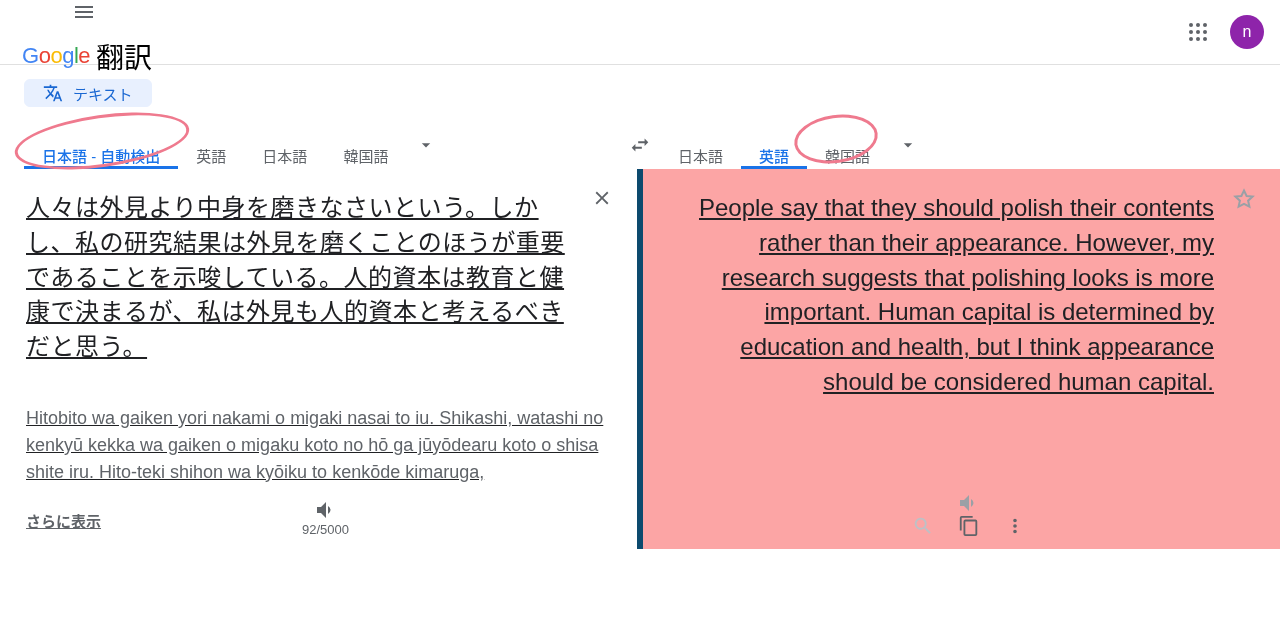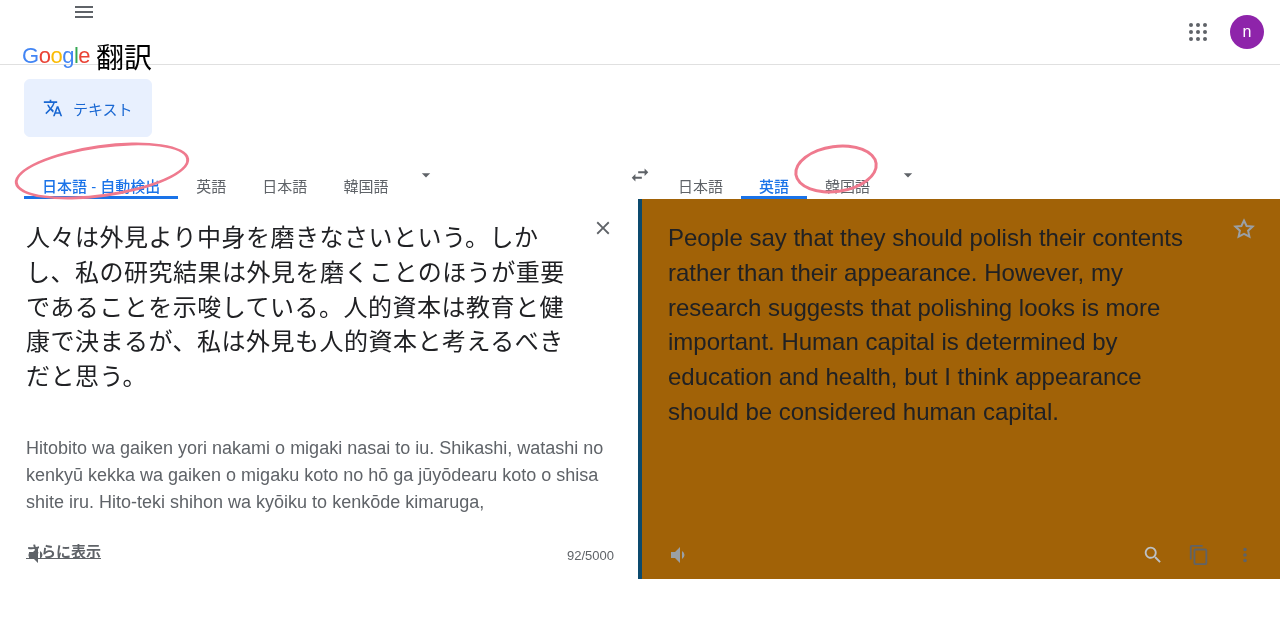--- a/index.html
+++ b/index.html
@@ -24,50 +24,50 @@
   .logo-text .g1{color:#4285F4;} .logo-text .o1{color:#EA4335;} .logo-text .o2{color:#FBBC05;}
   .logo-text .g2{color:#4285F4;} .logo-text .l{color:#34A853;} .logo-text .e{color:#EA4335;}
   .logo-sub { font-size:28px; color:#000000; margin-left:6px; }
   .header-right { display:flex; align-items:center; gap:12px; }
   .apps-btn { width:40px; height:40px; display:flex; align-items:center; justify-content:center; color:#5f6368; border-radius:50%; cursor:pointer; }
   .avatar { width:34px; height:34px; border-radius:50%; background:#8e24aa; color:#fff; display:flex; align-items:center; justify-content:center; font-size:16px; cursor:pointer; }
   .divider { height:1px; background:#e0e0e0; }
   .mode-row { display:flex; gap:16px; padding:14px 24px 14px 24px; }
   .mode-btn {
     display:flex; align-items:center; gap:10px;
-    height:58px; padding:0 18px; border-radius:6px;
+    height:28px; padding:0 18px; border-radius:6px;
     border:1px solid #dadce0; font-size:15px; cursor:pointer;
     color:#1a73e8; background:#fff;
   }
   .mode-btn.active { background:#e8f0fe; border-color:#e8f0fe; color:#1967d2; }
   .lang-bar { display:flex; align-items:center; height:48px; padding:0 24px; position:relative; }
   .lang-half { flex:1; display:flex; align-items:center; gap:0; }
   .lang-tab {
     padding:0 18px; height:48px; display:flex; align-items:flex-end;
     color:#5f6368; font-size:15px; cursor:pointer; white-space:nowrap;
     border-bottom:3px solid transparent;
   }
   .lang-tab.active { color:#1a73e8; border-bottom-color:#1a73e8; font-weight:500; }
   .chevron, .swap { color:#5f6368; width:40px; height:40px; display:flex; align-items:center; justify-content:center; cursor:pointer; }
   .circle-mark {
     position:absolute; border:3px solid #ef7a8e; border-radius:50%;
     transform:rotate(-8deg); pointer-events:none;
   }
   .circle-left { left:14px; top:-6px; width:176px; height:52px; }
   .circle-right { left:794px; top:-6px; width:84px; height:48px; }
-  .panels { display:flex; }
+  .panels { display:flex;text-decoration:underline; }
   .panel { flex:1; padding:22px 26px 14px 26px; min-height:380px; position:relative; }
-  .panel.right { background:#a16207; border-left:4px solid #0c4a6e; }
+  .panel.right { background:#fca5a5; border-left:6px solid #0c4a6e;text-align:right; }
   .src-text { font-size:24px; line-height:1.45; color:#202124; padding-right:40px; letter-spacing:0.5px; }
   .trg-text { font-size:24px; line-height:1.45; color:#202124; padding-right:40px; }
   .close-x { position:absolute; top:18px; right:24px; color:#5f6368; cursor:pointer; }
   .star { position:absolute; top:18px; right:24px; color:#5f6368; cursor:pointer; }
   .romaji { color:#5f6368; font-size:18px; line-height:1.5; margin-top:40px; }
   .show-more { color:#5f6368; font-size:15px; font-weight:700; text-decoration:underline; margin-top:24px; cursor:pointer; display:inline-block;text-align:center; }
-  .panel-footer { position:absolute; bottom:12px; left:26px; right:24px; display:flex; align-items:center; justify-content:space-between; color:#5f6368; }
+  .panel-footer { position:absolute; bottom:12px; left:26px; right:12px; display:flex; align-items:center; justify-content:space-between; color:#5f6368;flex-direction:column; }
   .footer-icons { display:flex; gap:24px; align-items:center; }
   .char-count { font-size:13px; color:#5f6368; }
   svg { display:block; }
 </style>
 </head>
 <body>
 
 <div class="header">
   <div class="header-left">
     <div class="menu-btn">

